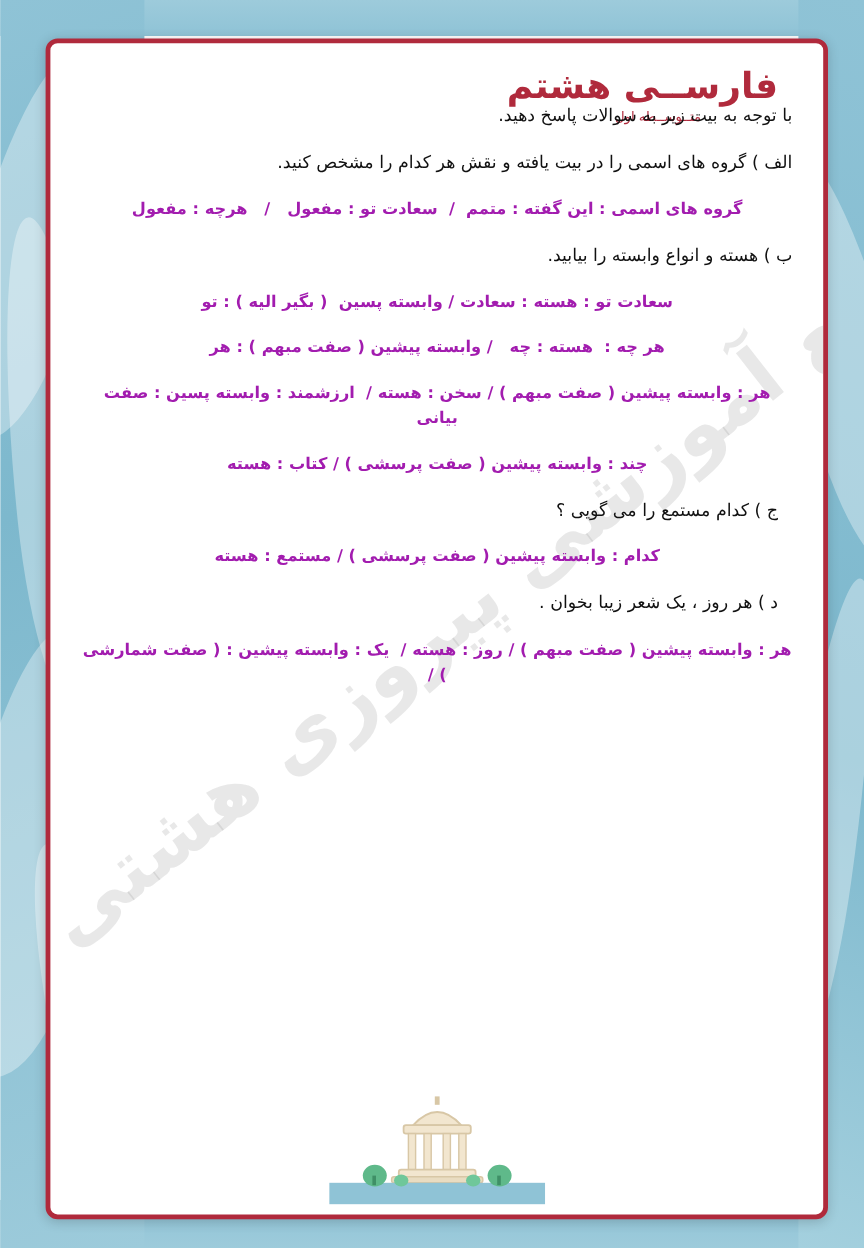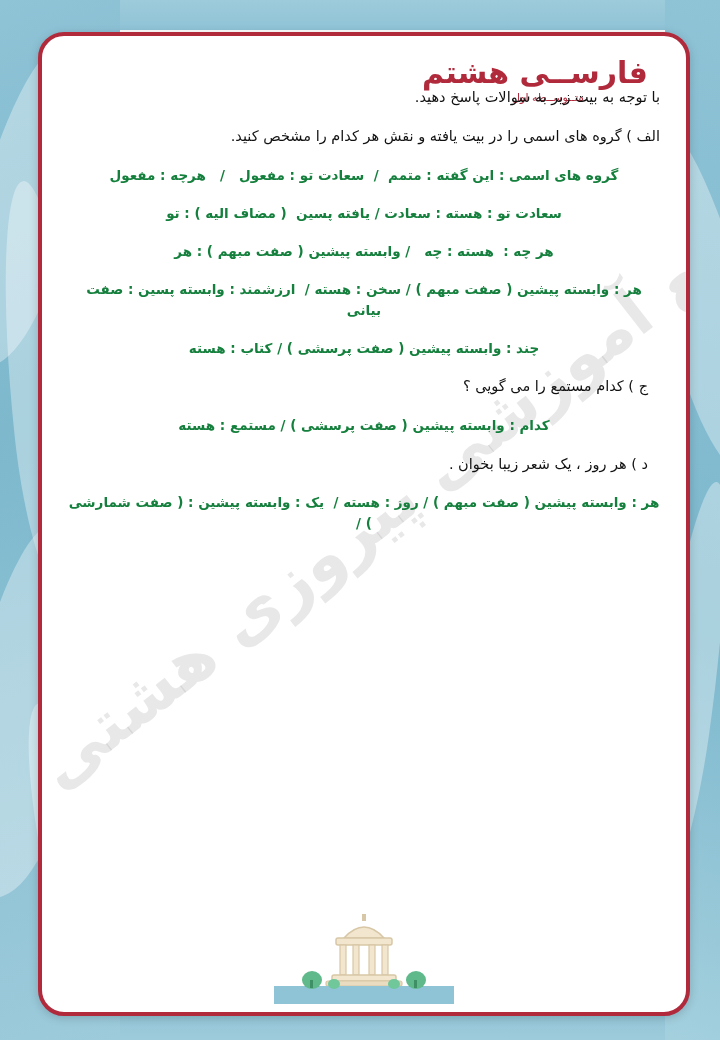--- a/index.html
+++ b/index.html
@@ -61,21 +61,21 @@
 
   
   .paper {
     position: absolute;
     left: 38px;
     top: 32px;
     width: 644px;
     height: 976px;
     background: #ffffff;
     border: 4px solid #b02a3c;
-    border-radius: 26px;
+    border-radius: 10px;
     box-shadow: 0 2px 10px rgba(0,0,0,0.18);
     overflow: hidden;
   }
 
   
   .logo {
     position: absolute;
     right: 38px;
     top: 20px;
     width: 200px;
@@ -128,21 +128,21 @@
   }
   .line {
     font-size: 14.5px;
     line-height: 1.55;
     color: #111111;
     margin: 0 0 17px 0;
     padding: 0 6px;
     white-space: pre-wrap;
   }
   .line.answer {
-    color: #15803d;
+    color: #a21caf;
     font-weight: bold;
     font-size: 13.5px;
   }
   .line.center   { text-align: center; }
   .line.indent2  { padding-right: 18px; }
   .line.verse    { padding-right: 56px; }
   .line.tight    { margin-bottom: 11px; }
 
   
   .illus {
@@ -178,21 +178,22 @@
   </div>
 
   <div class="watermark">
     <span>مجتمع آموزشی پیروزی هشتی تمین</span>
   </div>
 
   <div class="content">
     <p class="line plain-right">با توجه به بیت زیر به سوالات پاسخ دهید.</p>
     <p class="line">الف ) گروه های اسمی را در بیت یافته و نقش هر کدام را مشخص کنید.</p>
     <p class="line answer center">گروه های اسمی : این گفته : متمم  /  سعادت تو : مفعول   /   هرچه : مفعول</p>
-    <p class="line answer center">سعادت تو : هسته : سعادت / یافته پسین  ( مضاف الیه ) : تو</p>
+    <p class="line">ب ) هسته و انواع وابسته را بیابید.</p>
+    <p class="line answer center">سعادت تو : هسته : سعادت / وابسته پسین  ( بگیر الیه ) : تو</p>
     <p class="line answer center">هر چه :  هسته : چه   / وابسته پیشین ( صفت مبهم ) : هر</p>
     <p class="line answer center">هر : وابسته پیشین ( صفت مبهم ) / سخن : هسته /  ارزشمند : وابسته پسین : صفت بیانی</p>
     <p class="line answer center">چند : وابسته پیشین ( صفت پرسشی ) / کتاب : هسته</p>
     <p class="line indent2">ج ) کدام مستمع را می گویی ؟</p>
     <p class="line answer center">کدام : وابسته پیشین ( صفت پرسشی ) / مستمع : هسته</p>
     <p class="line indent2">د ) هر روز ، یک شعر زیبا بخوان .</p>
     <p class="line answer center tight">هر : وابسته پیشین ( صفت مبهم ) / روز : هسته /  یک : وابسته پیشین : ( صفت شمارشی ) /</p>
   </div>
 
   <div class="illus">

